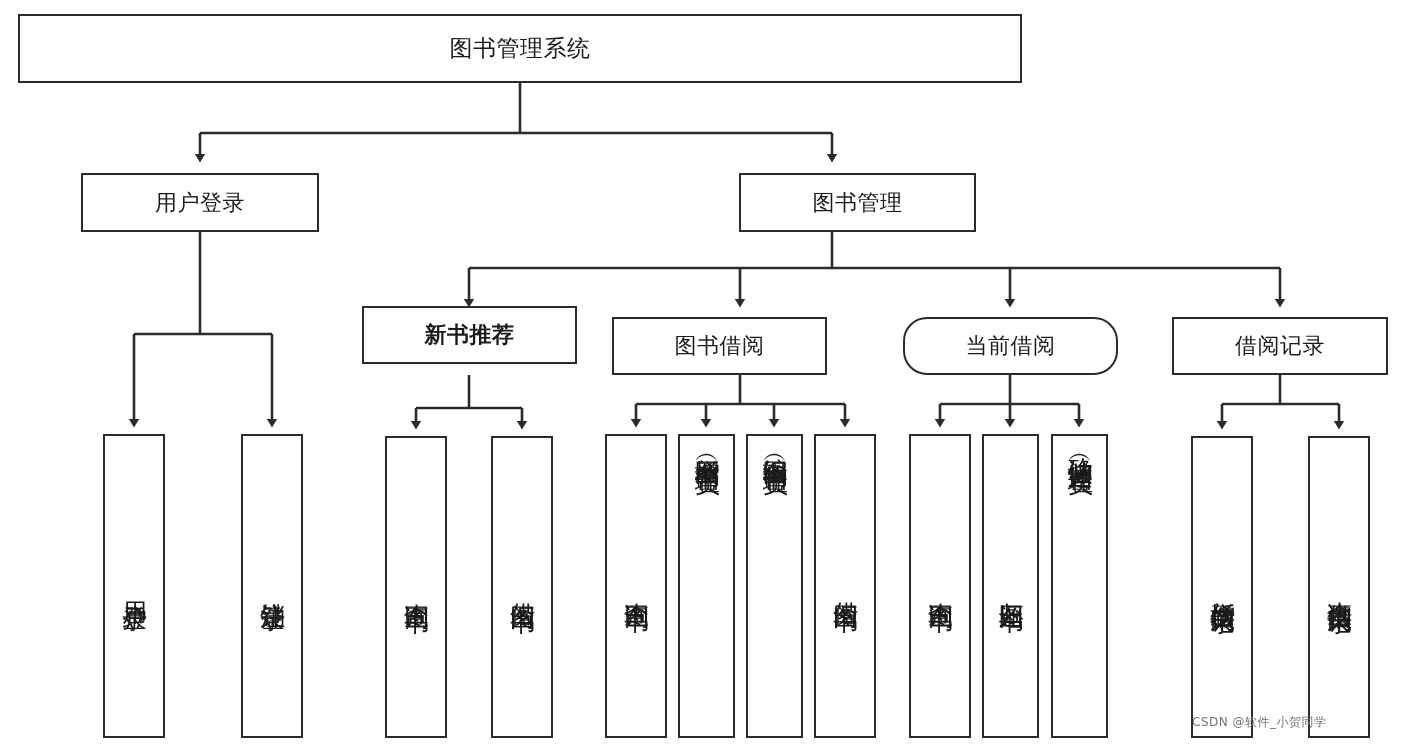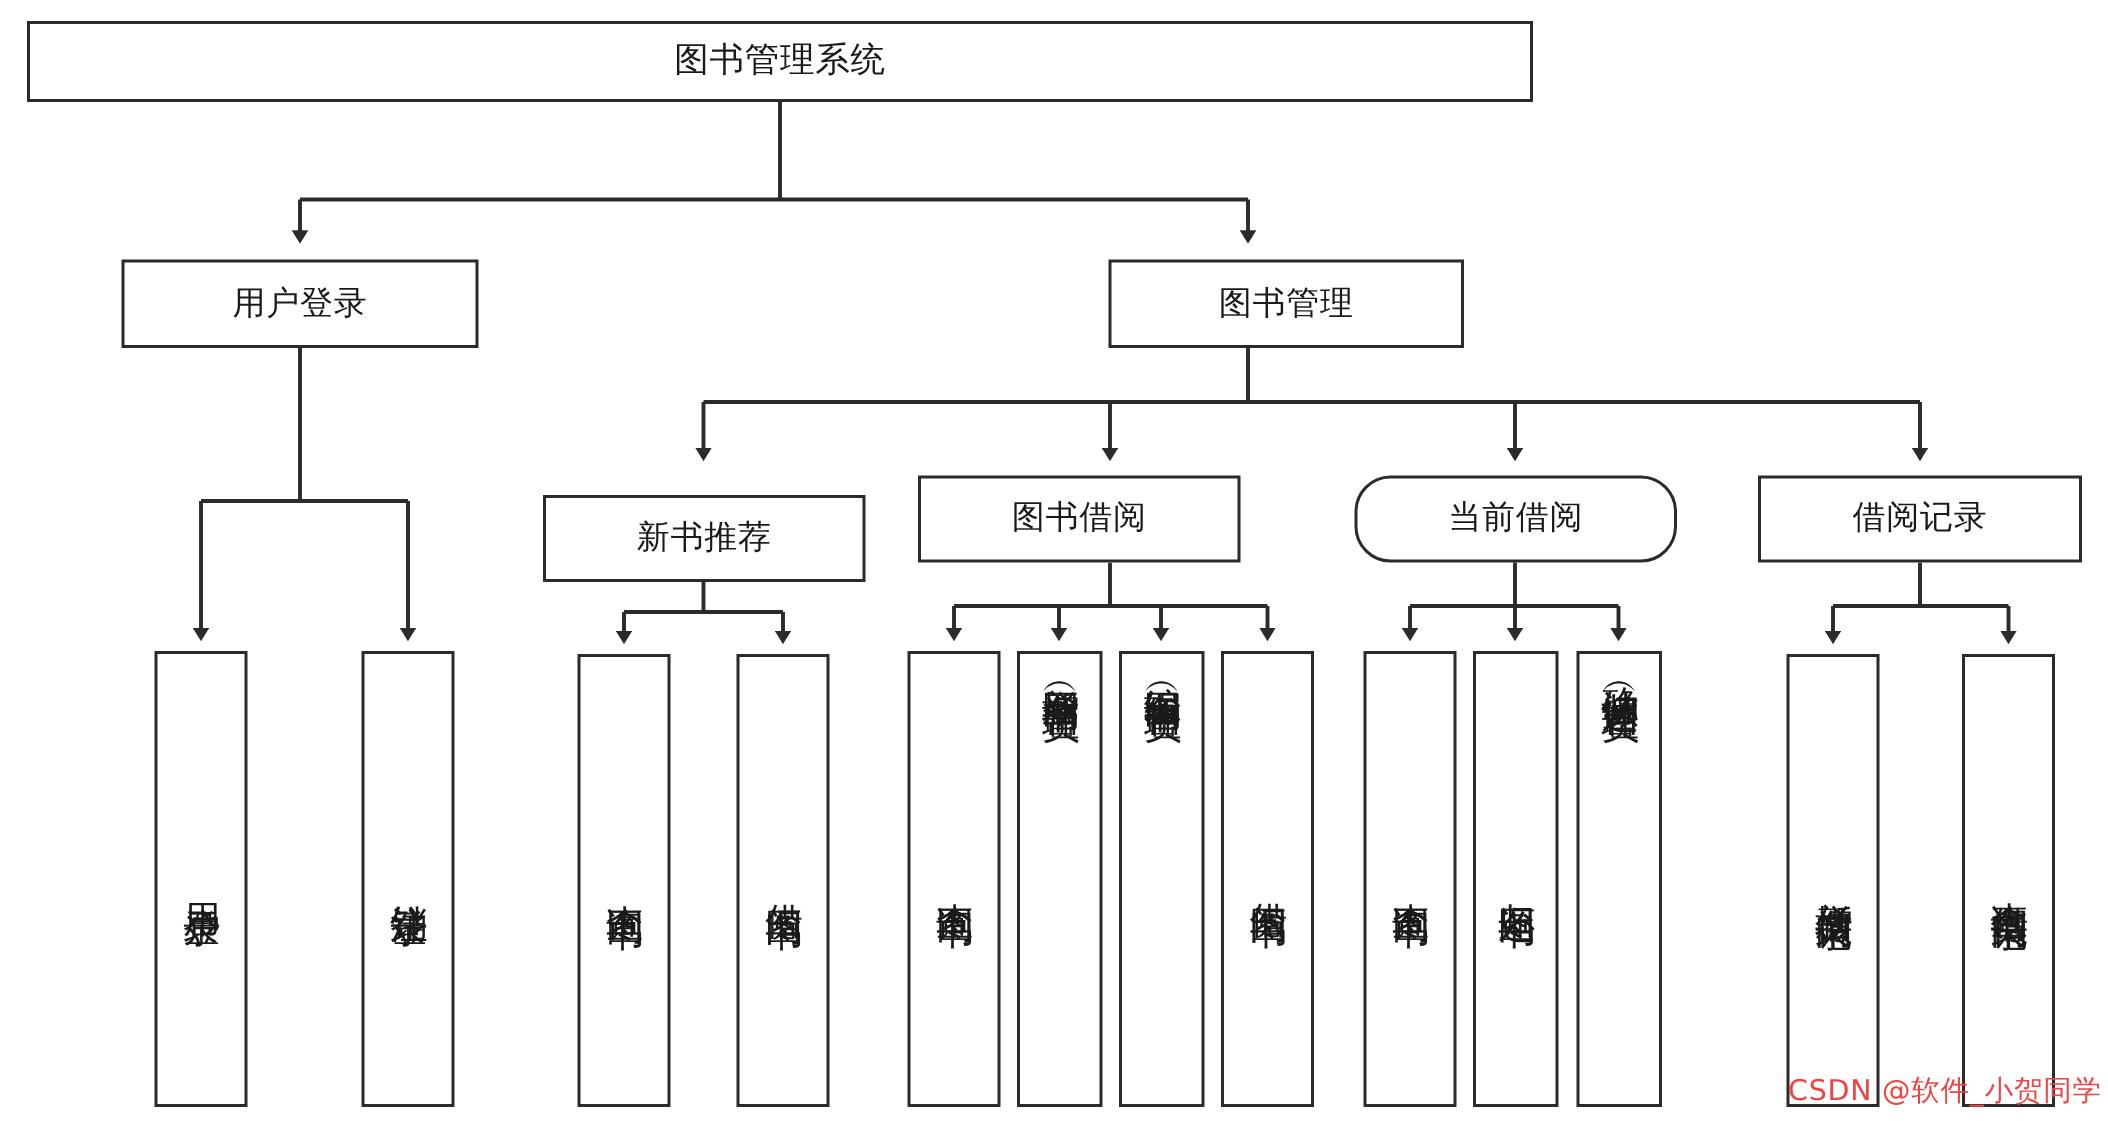--- a/index.html
+++ b/index.html
@@ -66,22 +66,22 @@
     align-items: center;
   }
   .v-node.v-top {
     align-items: flex-start;
   }
   .v-node.v-top .node-label {
     margin-top: 2px;
   }
   .watermark {
     position: absolute;
-    font-size: 19px;
-    color: #ef4444;
+    font-size: 12px;
+    color: #737373;
     white-space: nowrap;
     letter-spacing: 0.5px;
     pointer-events: none;
   }
 </style>
 </head>
 <body>
 
 <div id="diagram-root">
 
@@ -128,32 +128,32 @@
       <path d="M1010,404 L1010,420" marker-end="url(#arrow)"></path>
       <path d="M1079,404 L1079,420" marker-end="url(#arrow)"></path>
 
       <path d="M1280,375 L1280,404"></path>
       <path d="M1222,404 L1339,404"></path>
       <path d="M1222,404 L1222,422" marker-end="url(#arrow)"></path>
       <path d="M1339,404 L1339,422" marker-end="url(#arrow)"></path>
     </g>
   </svg>
 
-  <div class="node h-node root-node" style="left:18px; top:14px; width:1004px; height:54px;">
+  <div class="node h-node root-node" style="left:18px; top:14px; width:1004px; height:69px;">
     <span class="node-label">图书管理系统</span>
   </div>
 
   <div class="node h-node" style="left:81px; top:173px; width:238px; height:59px;">
     <span class="node-label">用户登录</span>
   </div>
   <div class="node h-node" style="left:711px; top:173px; width:237px; height:59px;margin-left:28px;">
     <span class="node-label">图书管理</span>
   </div>
 
-  <div class="node h-node" style="left:362px; top:330px; width:215px; height:58px;">
+  <div class="node h-node" style="left:362px; top:306px; width:215px; height:58px;font-weight:bold;">
     <span class="node-label">新书推荐</span>
   </div>
   <div class="node h-node" style="left:612px; top:317px; width:215px; height:58px;">
     <span class="node-label">图书借阅</span>
   </div>
   <div class="node h-node" style="left:903px; top:317px; width:215px; height:58px;border-radius:24px;">
     <span class="node-label">当前借阅</span>
   </div>
   <div class="node h-node" style="left:1172px; top:317px; width:216px; height:58px;">
     <span class="node-label">借阅记录</span>

